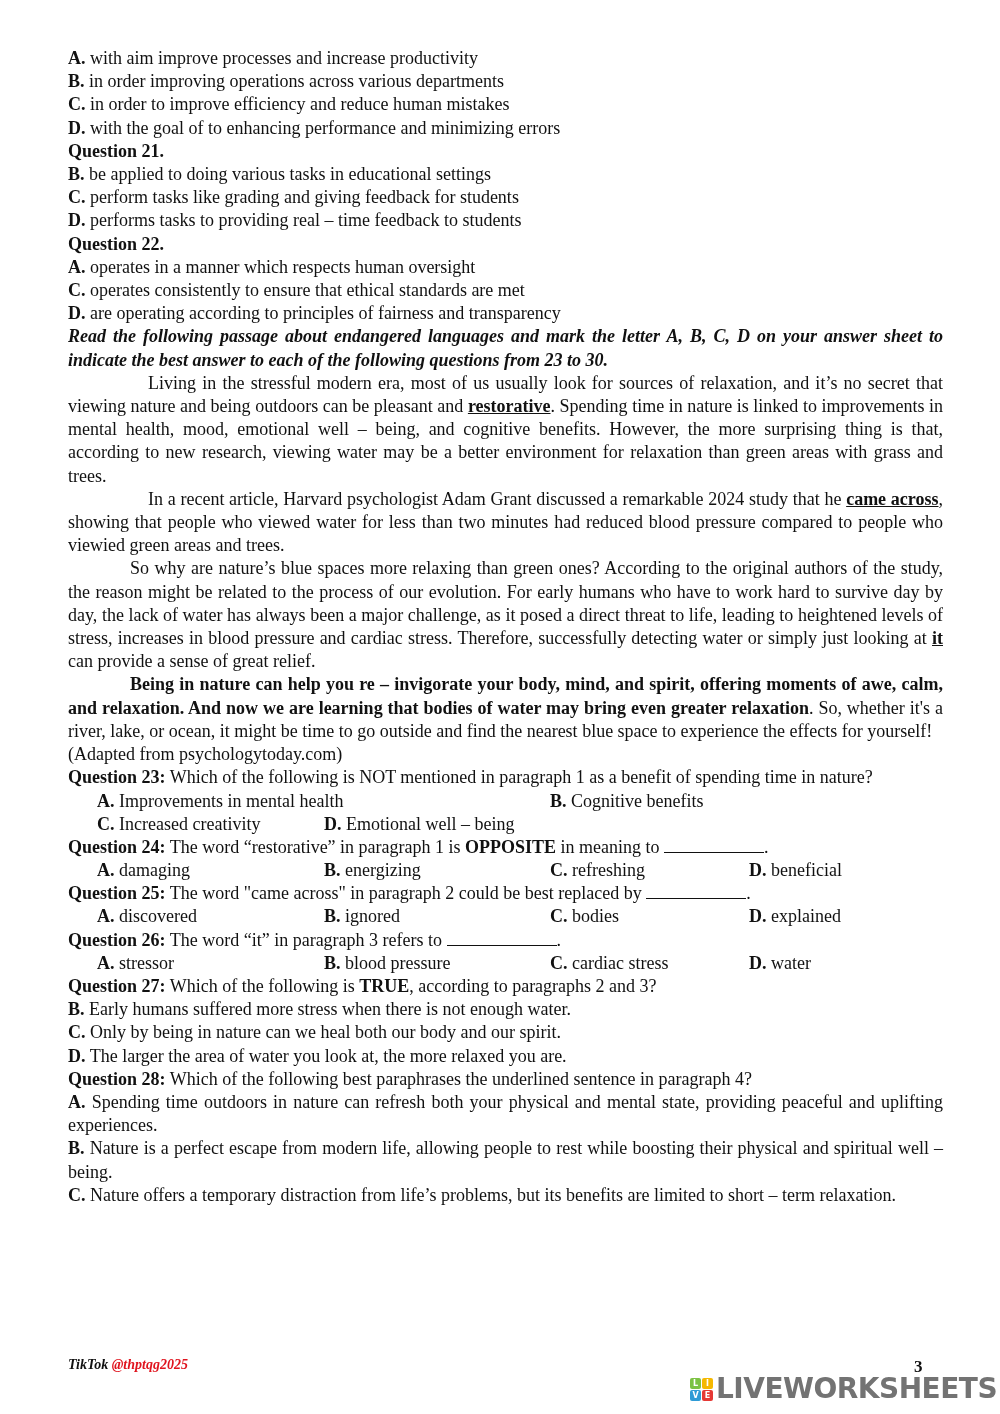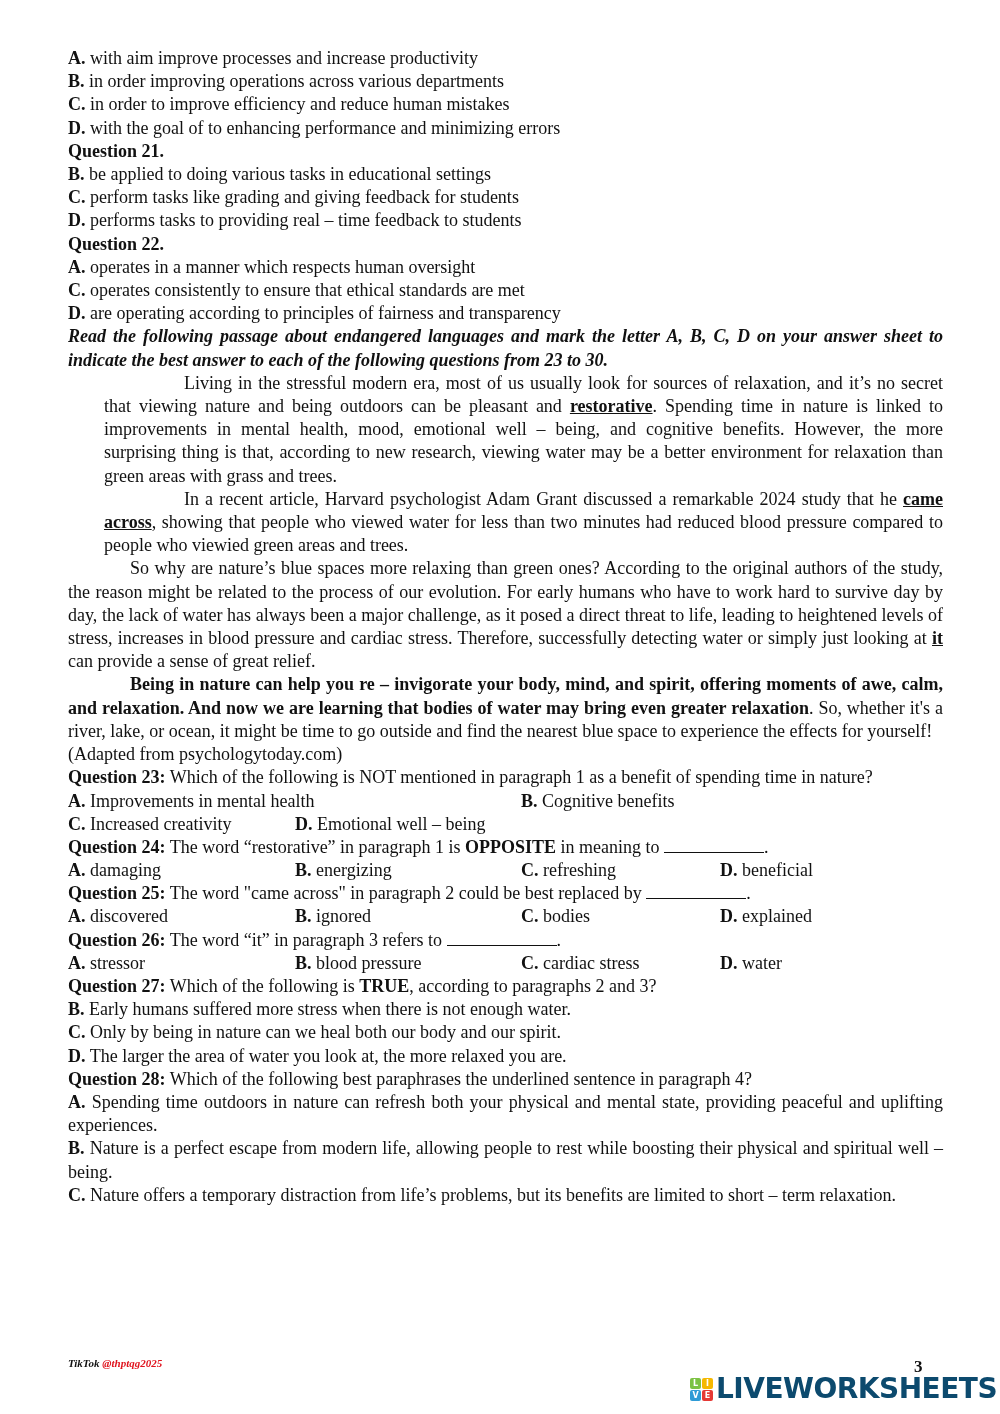--- a/index.html
+++ b/index.html
@@ -5,34 +5,34 @@
   html, body { margin: 0; padding: 0; background: #ffffff; }
   body { width: 1000px; height: 1414px; position: relative; overflow: hidden;
          font-family: "Liberation Serif", serif; color: #111; }
   .page { position: absolute; left: 68px; top: 47px; width: 875px;
           font-size: 18px; line-height: 23.2px; }
   .line { white-space: nowrap; }
   .b { font-weight: bold; }
   .bi { font-weight: bold; font-style: italic; }
   .u { text-decoration: underline; }
   .just { text-align: justify; white-space: normal; }
-  .indent1 { text-indent: 80px; margin-left: 36px; }
+  .indent1 { text-indent: 80px; }
   .indent2 { text-indent: 62px; }
   .right { text-align: left; }
   .row4 { position: relative; height: 23.2px; white-space: nowrap; }
-  .row4 > span { position: absolute; top: 0; }
+  .row4 > span { position: absolute; top: 0; margin-left: 29px; }
   .c1 { left: 0; } .c2 { left: 227px; } .c3 { left: 453px; } .c4 { left: 652px; }
   .blank { display: inline-block; border-bottom: 1px solid #111; height: 16px; vertical-align: baseline; }
-  .footer-left { position: absolute; left: 68px; top: 1357px; font-size: 11px; font-weight: bold; font-style: italic; }
+  .footer-left { position: absolute; left: 68px; top: 1357px; font-size: 14px; font-weight: bold; font-style: italic; }
   .footer-left .handle { color: #e0141e; }
   .page-num { position: absolute; left: 914px; top: 1357px; font-size: 17px; font-weight: bold; }
   .logo { position: absolute; left: 690px; top: 1374px; display: flex; align-items: center; }
   .logo-squares { display: grid; grid-template-columns: 11px 11px; grid-template-rows: 11px 11px; gap: 1px; margin-right: 3px; }
   .sq { font-family: "DejaVu Sans", sans-serif; font-size: 8px; font-weight: bold; color: #fff; display: flex; align-items: center; justify-content: center; border-radius: 2px; }
-  .logo-text { font-family: "DejaVu Sans", sans-serif; font-weight: bold; font-size: 28px; color: #0c4a6e; letter-spacing: -0.5px; line-height: 30px; }
+  .logo-text { font-family: "DejaVu Sans", sans-serif; font-weight: bold; font-size: 28px; color: #737373; letter-spacing: -0.5px; line-height: 30px; }
 </style>
 </head>
 <body>
 
 <div class="page">
 
   <div class="line"><span class="b">A.</span><span> with aim improve processes and increase productivity</span></div>
   <div class="line"><span class="b">B.</span><span> in order improving operations across various departments</span></div>
   <div class="line"><span class="b">C.</span><span> in order to improve efficiency and reduce human mistakes</span></div>
   <div class="line"><span class="b">D.</span><span> with the goal of to enhancing performance and minimizing errors</span></div>

